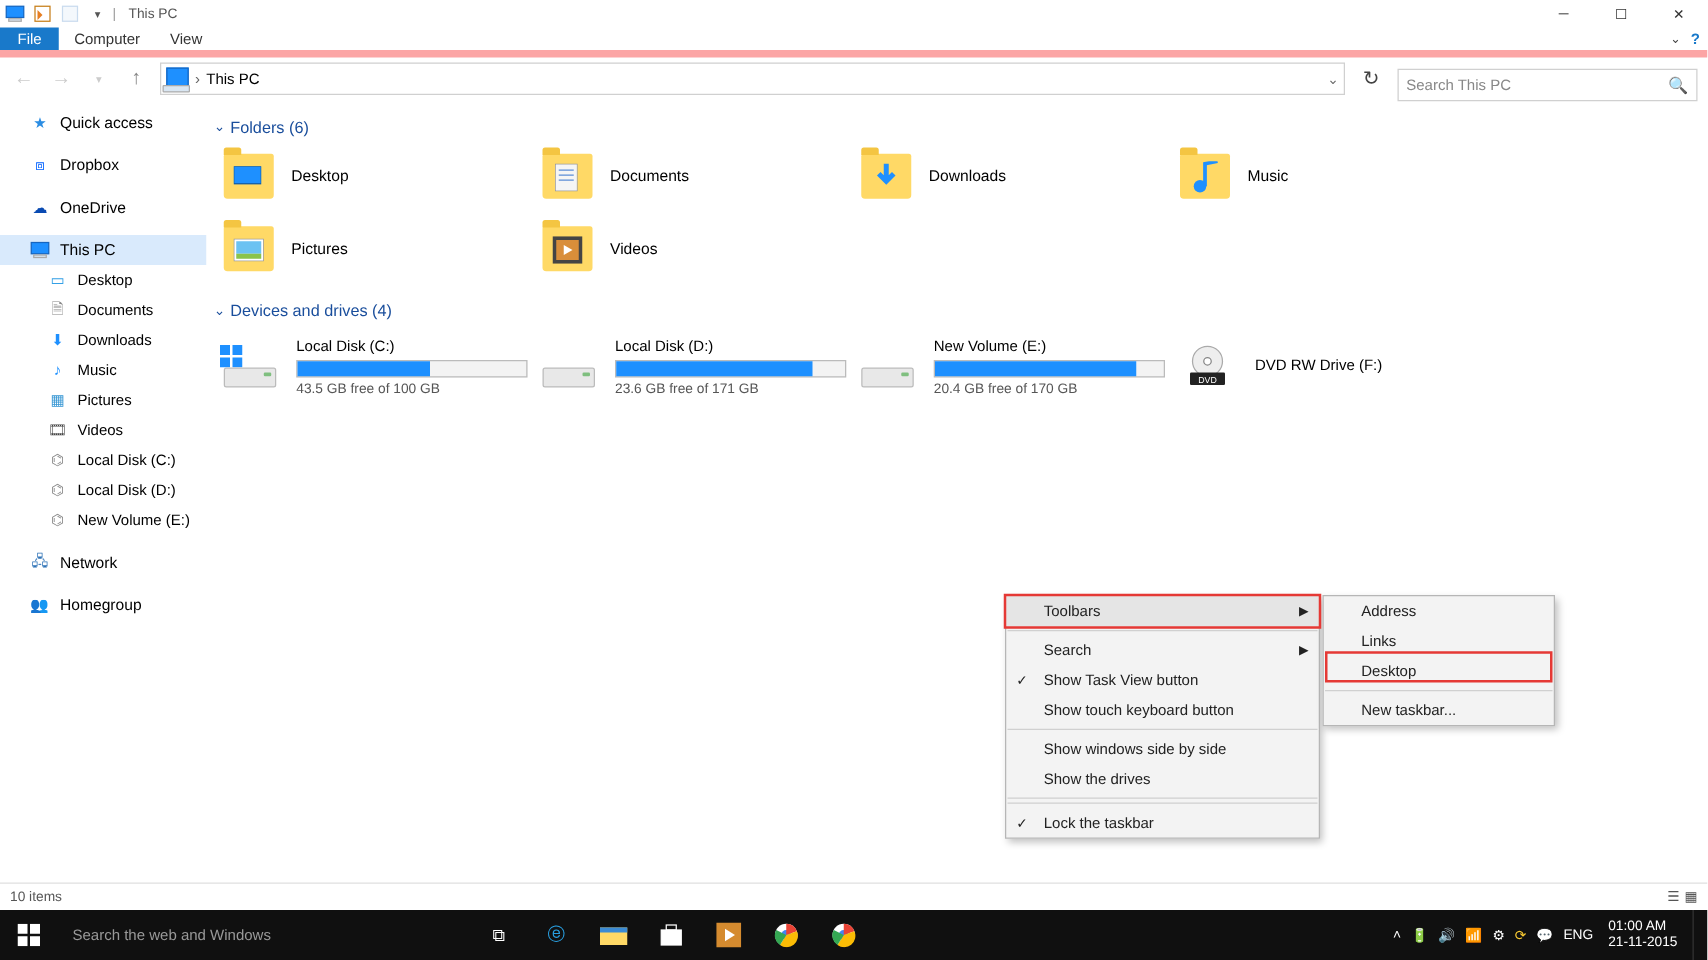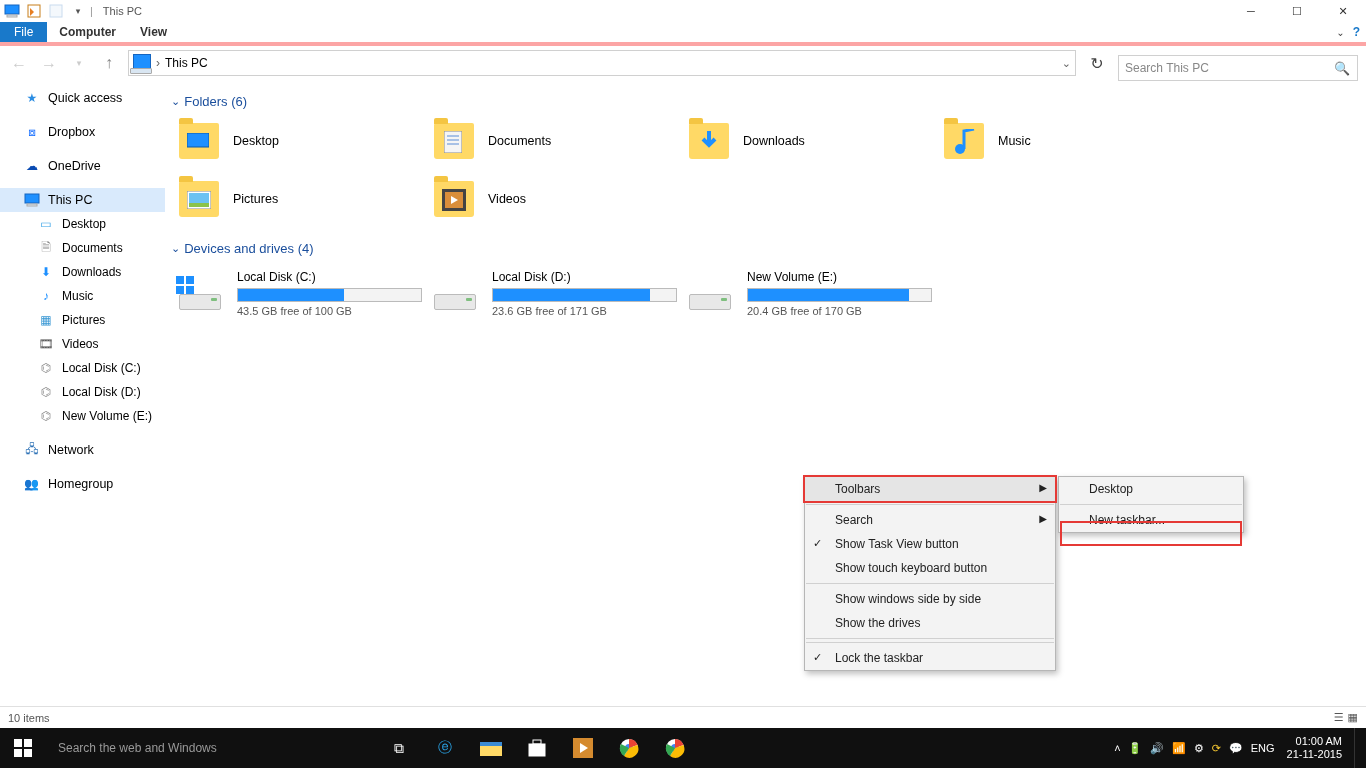--- a/index.html
+++ b/index.html
@@ -5,23 +5,23 @@
 * { box-sizing: border-box; margin: 0; padding: 0; font-family: "Segoe UI", Tahoma, sans-serif; }
 html, body { width: 1366px; height: 768px; overflow: hidden; background: #fff; }
 
 .titlebar { height: 22px; display: flex; align-items: center; font-size: 11px; color: #444; }
 .titlebar .qat { display: flex; gap: 6px; padding-left: 4px; align-items: center; }
 .titlebar .qat .ic { width: 16px; height: 16px; display: inline-flex; align-items: center; justify-content: center; }
 .titlebar .title { padding-left: 6px; color: #555; }
 .titlebar .winbtns { margin-left: auto; display: flex; }
 .titlebar .winbtns div { width: 46px; height: 22px; display: flex; align-items: center; justify-content: center; color: #333; }
 
-.ribbonbar { height: 24px; display: flex; align-items: stretch; border-bottom: 4px solid #fca5a5; font-size: 12px; }
+.ribbonbar { height: 24px; display: flex; align-items: stretch; border-bottom: 6px solid #fca5a5; font-size: 12px; }
 .ribbonbar .filetab { background: #1979ca; color: #fff; padding: 3px 14px; display: flex; align-items: center; }
-.ribbonbar .tab { padding: 3px 12px; color: #333; display: flex; align-items: center; font-weight: bold; }
+.ribbonbar .tab { padding: 3px 12px; color: #333; display: flex; align-items: center; }
 .ribbonbar .help { margin-left: auto; display: flex; align-items: center; gap: 8px; padding-right: 6px; color: #444; }
 
 .navrow { height: 34px; display: flex; align-items: center; padding: 4px 8px; gap: 8px; }
 .navrow .navbtn { width: 22px; height: 22px; display: flex; align-items: center; justify-content: center; color: #888; }
 .navrow .navbtn.disabled { color: #ccc; }
 .addressbar { flex: 1; height: 26px; border: 1px solid #d0d0d0; display: flex; align-items: center; padding: 0 4px; font-size: 12px; }
 .addressbar .pcic { width: 18px; height: 18px; background: #1e90ff; border: 1px solid #1565c0; position: relative; }
 .addressbar .pcic::after { content: ""; position: absolute; bottom: -3px; right: -2px; width: 20px; height: 4px; background: #d9e6f2; border: 1px solid #aaa; border-radius: 1px; }
 .addressbar .sep { padding: 0 5px; color: #666; }
 .addressbar .right { margin-left: auto; display: flex; gap: 8px; color: #666; font-size: 11px;}
@@ -60,24 +60,24 @@
 
 .statusbar { height: 22px; border-top: 1px solid #e0e0e0; display: flex; align-items:center; font-size:11px; color:#555; padding:0 8px;}
 .statusbar .viewic { margin-left:auto; display:flex; gap:4px; }
 
 .taskbar { height: 40px; background:#101010; display:flex; align-items:center; color:#fff; font-size:12px; position:relative;}
 .taskbar .start { width:46px; height:40px; display:flex; align-items:center; justify-content:center; }
 .taskbar .search { width:330px; height:40px; display:flex; align-items:center; padding-left:12px; color:#999; font-size:12px;}
 .taskbar .tb-icons { display:flex; }
 .taskbar .tb-icons .tbi { width:46px; height:40px; display:flex; align-items:center; justify-content:center; font-size:14px;}
 .taskbar .tray { margin-left:auto; display:flex; align-items:center; gap:8px; padding-right:6px; font-size:11px; }
-.taskbar .clock { text-align:right; line-height:13px; font-size:11px; padding:0 4px;}
+.taskbar .clock { line-height:13px; font-size:11px; padding:0 4px;}
 
 .ctxmenu { position:absolute; background:#f3f3f3; border:1px solid #b6b6b6; font-size:12px; color:#222; box-shadow:2px 3px 6px rgba(0,0,0,.25); }
-.ctxmenu .row { padding:5px 22px 5px 30px; display:flex; position:relative; white-space:nowrap;}
+.ctxmenu .row { padding:5px 22px 5px 30px; display:flex; align-items:center; position:relative; white-space:nowrap;}
 .ctxmenu .row.sel { background:#e5e5e5; }
 .ctxmenu .row .arrow { position:absolute; right:8px; font-size:10px; }
 .ctxmenu .row .chk { position:absolute; left:8px; font-size:11px; }
 .ctxmenu .sep { height:1px; background:#d0d0d0; margin:3px 1px; }
 .hl { position:absolute; border:2px solid #e53935; pointer-events:none; }
 svg.smic { width:16px; height:16px; }
 
 </style>
 </head>
 <body>
@@ -327,20 +327,33 @@
             <div class="case"></div>
           </div>
         <div class="drivecol">
           <div class="dname">New Volume (E:)</div>
           <div class="bar">
               <div class="fill" style="width:88%"></div>
             </div>
           <div class="free">20.4 GB free of 170 GB</div>
         </div>
       </div>
+      <div class="driveitem">
+        <div class="driveic">
+          <svg width="40" height="34">
+              <circle cx="20" cy="13" r="12" fill="#eee" stroke="#aaa"></circle>
+              <circle cx="20" cy="13" r="3" fill="#fff" stroke="#888"></circle>
+              <rect x="6" y="22" width="28" height="10" rx="1" fill="#222"></rect>
+              <text x="20" y="30" text-anchor="middle" fill="#fff" font-size="7">DVD</text>
+            </svg>
+        </div>
+        <div class="drivecol">
+          <div class="dname">DVD RW Drive (F:)</div>
+        </div>
+      </div>
     </div>
   </div>
 </div>
 
 <div class="statusbar">
   <span>10 items</span>
   <div class="viewic">
     <span>☰</span>
     <span>▦</span>
   </div>
@@ -442,20 +455,26 @@
   <div class="sep"></div>
   <div class="sep"></div>
   <div class="row">
       <span class="chk">✓</span>
       <span>Lock the taskbar</span>
     </div>
 </div>
 
 <div class="ctxmenu" style="left:1058px; top:476px; width:186px;">
   <div class="row">
+      <span>Address</span>
+    </div>
+  <div class="row">
+      <span>Links</span>
+    </div>
+  <div class="row">
       <span>Desktop</span>
     </div>
   <div class="sep"></div>
   <div class="row">
       <span>New taskbar...</span>
     </div>
 </div>
 
 <div class="hl" style="left:803px; top:475px; width:254px; height:28px;"></div>
 <div class="hl" style="left:1060px; top:521px; width:182px; height:25px;"></div>

